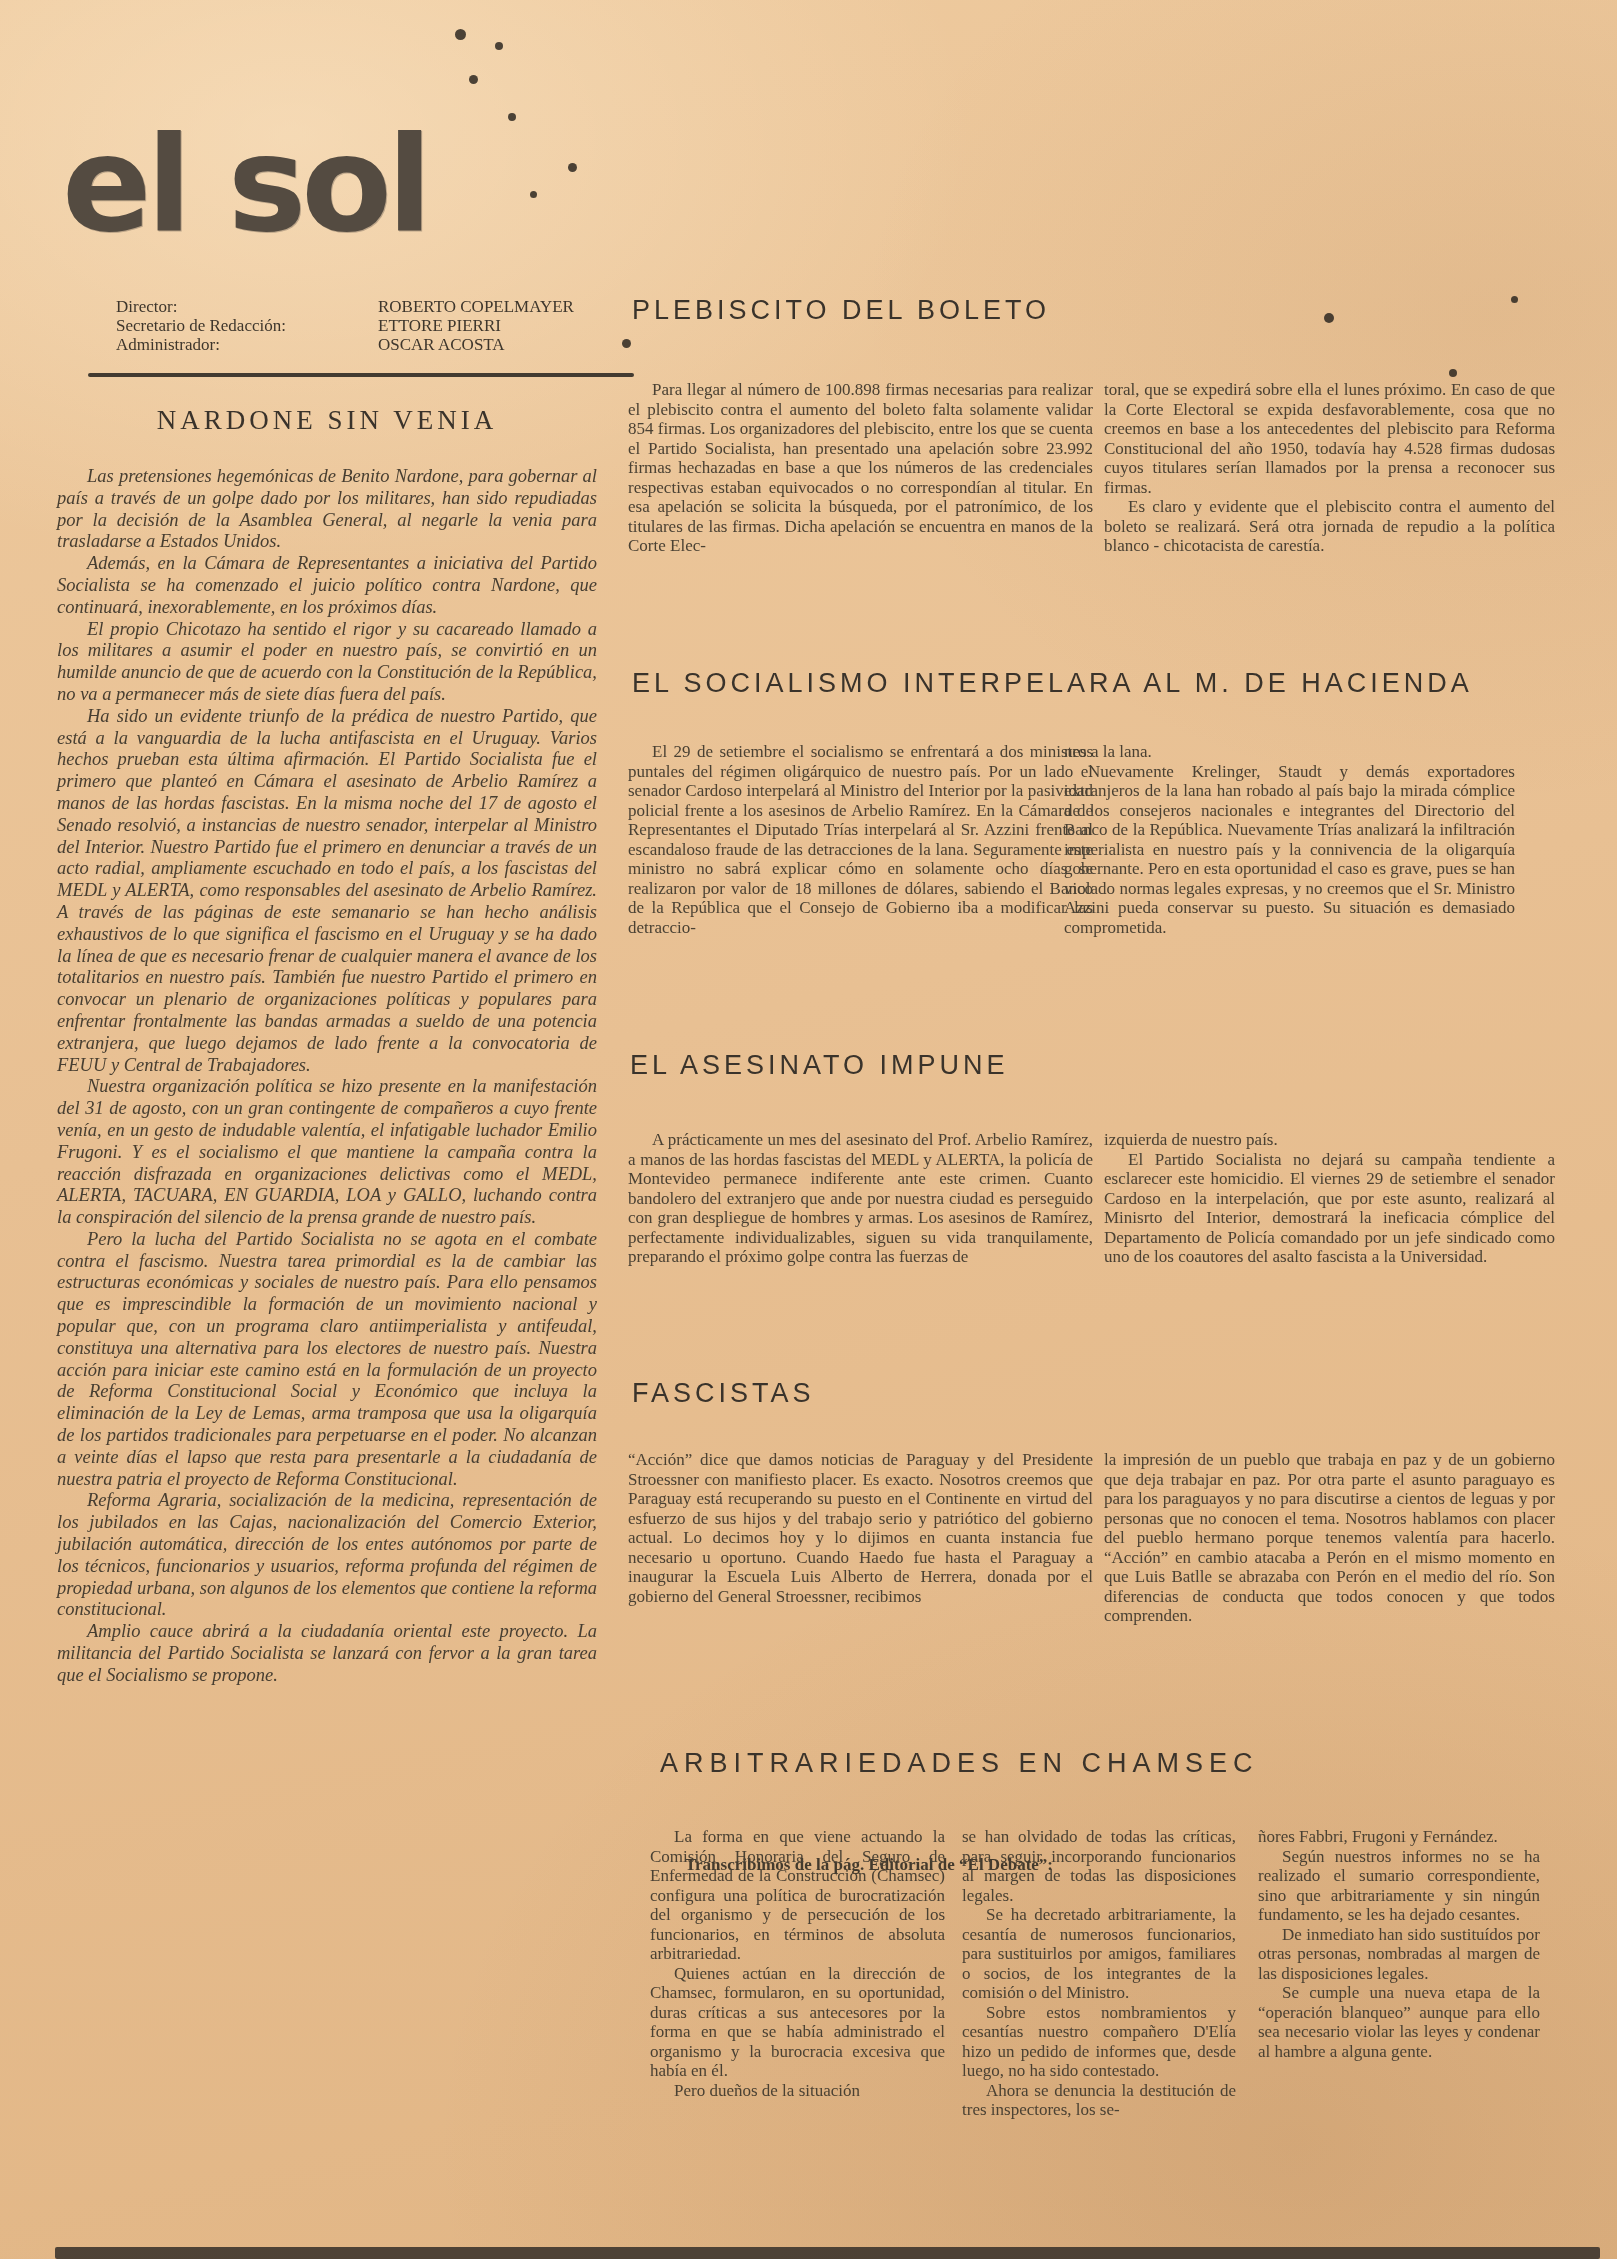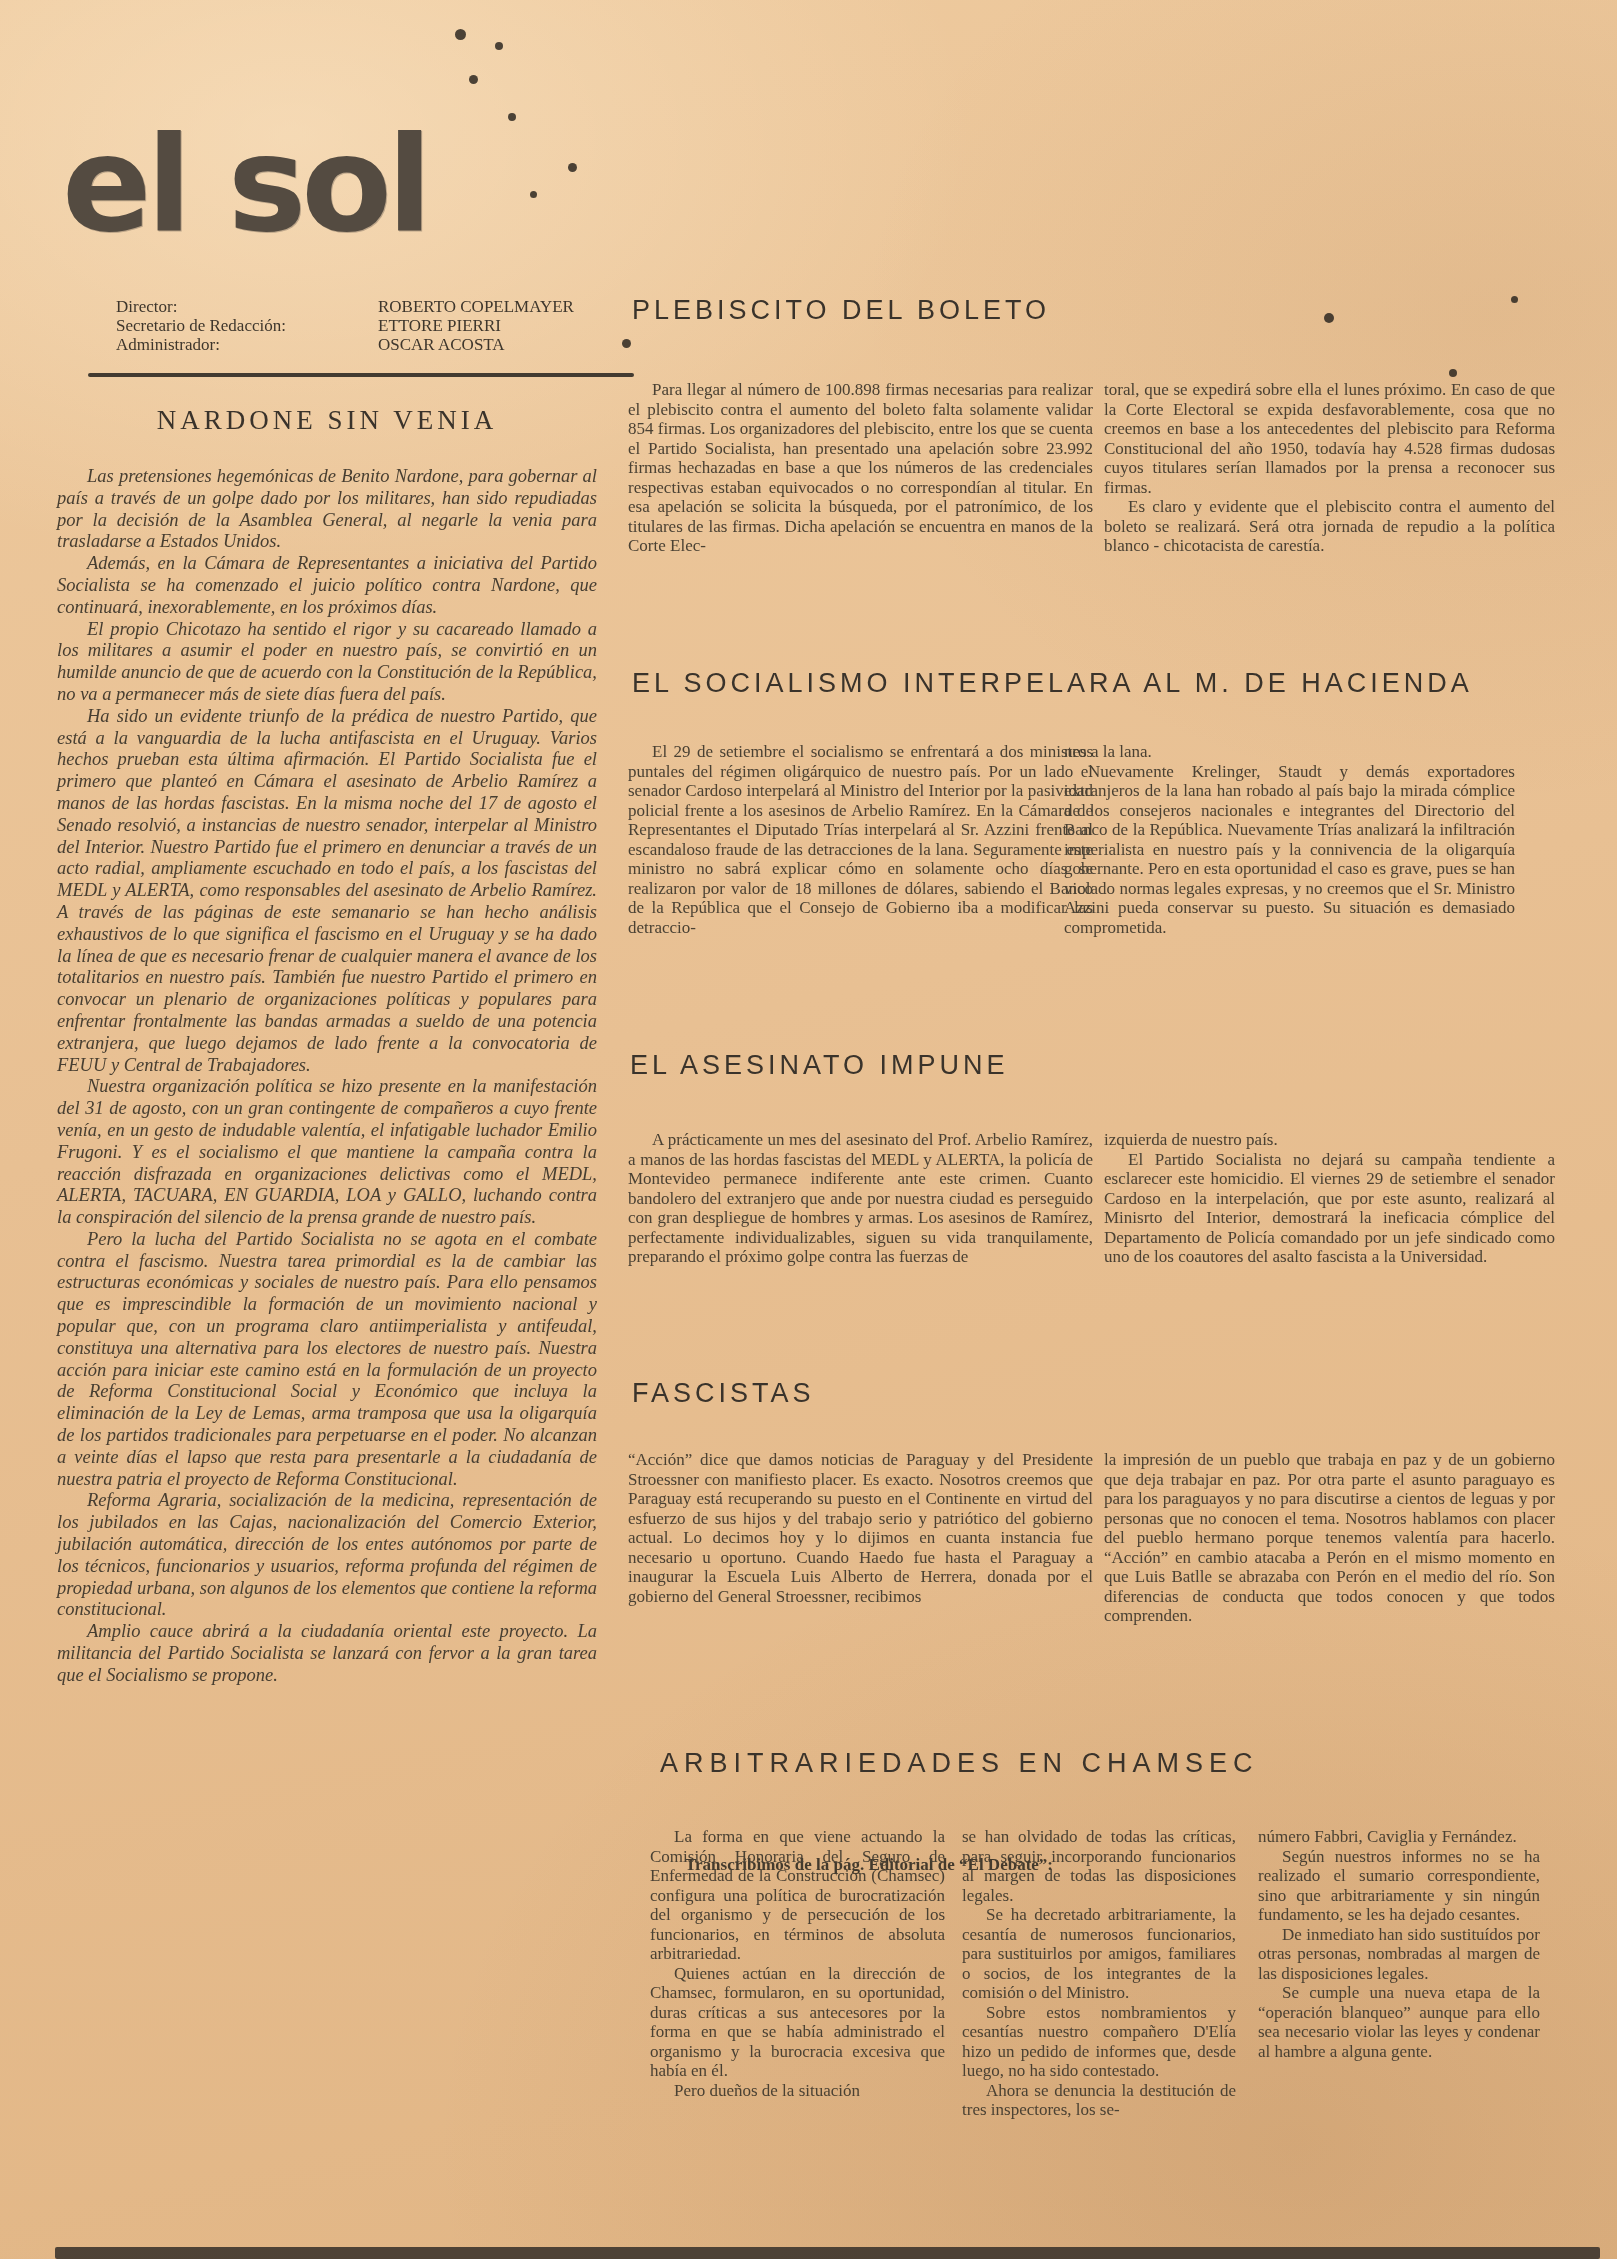--- a/index.html
+++ b/index.html
@@ -138,21 +138,21 @@
       <p>Se ha decretado arbitrariamente, la cesantía de numerosos funcionarios, para sustituirlos por amigos, familiares o socios, de los integrantes de la comisión o del Ministro.</p>
       <p>Sobre estos nombramientos y cesantías nuestro compañero D'Elía hizo un pedido de informes que, desde luego, no ha sido contestado.</p>
       <p>Ahora se denuncia la destitución de tres inspectores, los se-</p>
     </div>
   <div class="col" style="left:650px;top:1827px;width:295px;">
       <p>La forma en que viene actuando la Comisión Honoraria del Seguro de Enfermedad de la Construcción (Chamsec) configura una política de burocratización del organismo y de persecución de los funcionarios, en términos de absoluta arbitrariedad.</p>
       <p>Quienes actúan en la dirección de Chamsec, formularon, en su oportunidad, duras críticas a sus antecesores por la forma en que se había administrado el organismo y la burocracia excesiva que había en él.</p>
       <p>Pero dueños de la situación</p>
     </div>
   <div class="col" style="left:1258px;top:1827px;width:282px;">
-      <p class="noindent">número Fabbri, Caviglia y Fernández.</p>
+      <p class="noindent">ñores Fabbri, Frugoni y Fernández.</p>
       <p>Según nuestros informes no se ha realizado el sumario correspondiente, sino que arbitrariamente y sin ningún fundamento, se les ha dejado cesantes.</p>
       <p>De inmediato han sido sustituídos por otras personas, nombradas al margen de las disposiciones legales.</p>
       <p>Se cumple una nueva etapa de la “operación blanqueo” aunque para ello sea necesario violar las leyes y condenar al hambre a alguna gente.</p>
     </div>
 
   <div class="dot" style="left:455px;top:29px;width:11px;height:11px;"></div>
   <div class="dot" style="left:495px;top:42px;width:8px;height:8px;"></div>
   <div class="dot" style="left:469px;top:75px;width:9px;height:9px;"></div>
   <div class="dot" style="left:508px;top:113px;width:8px;height:8px;"></div>
   <div class="dot" style="left:568px;top:163px;width:9px;height:9px;"></div>

